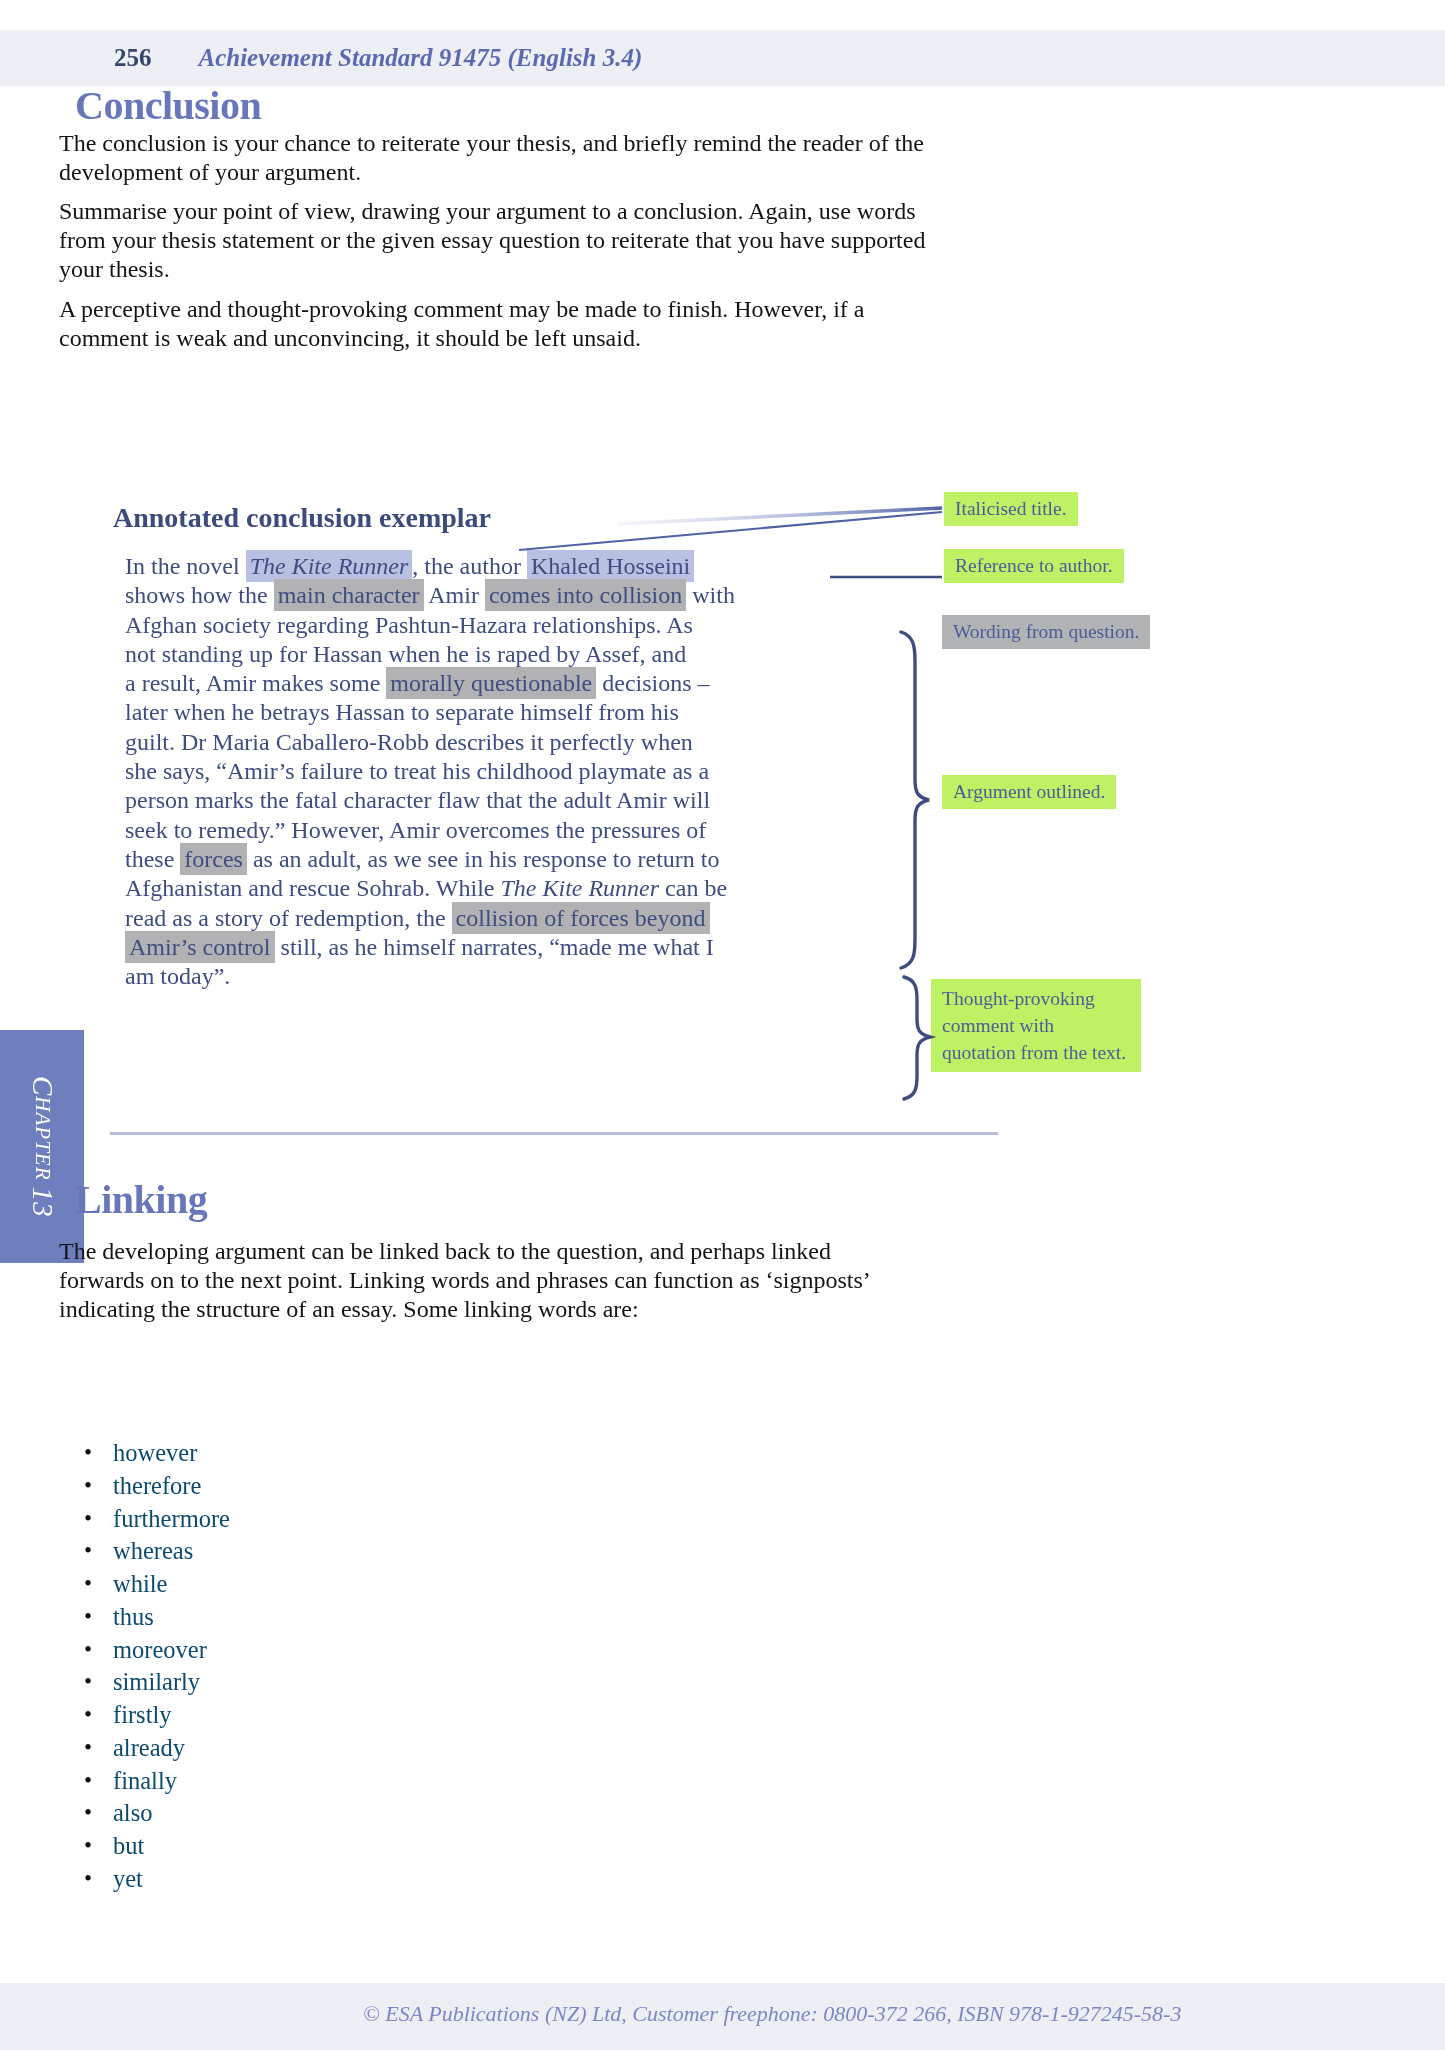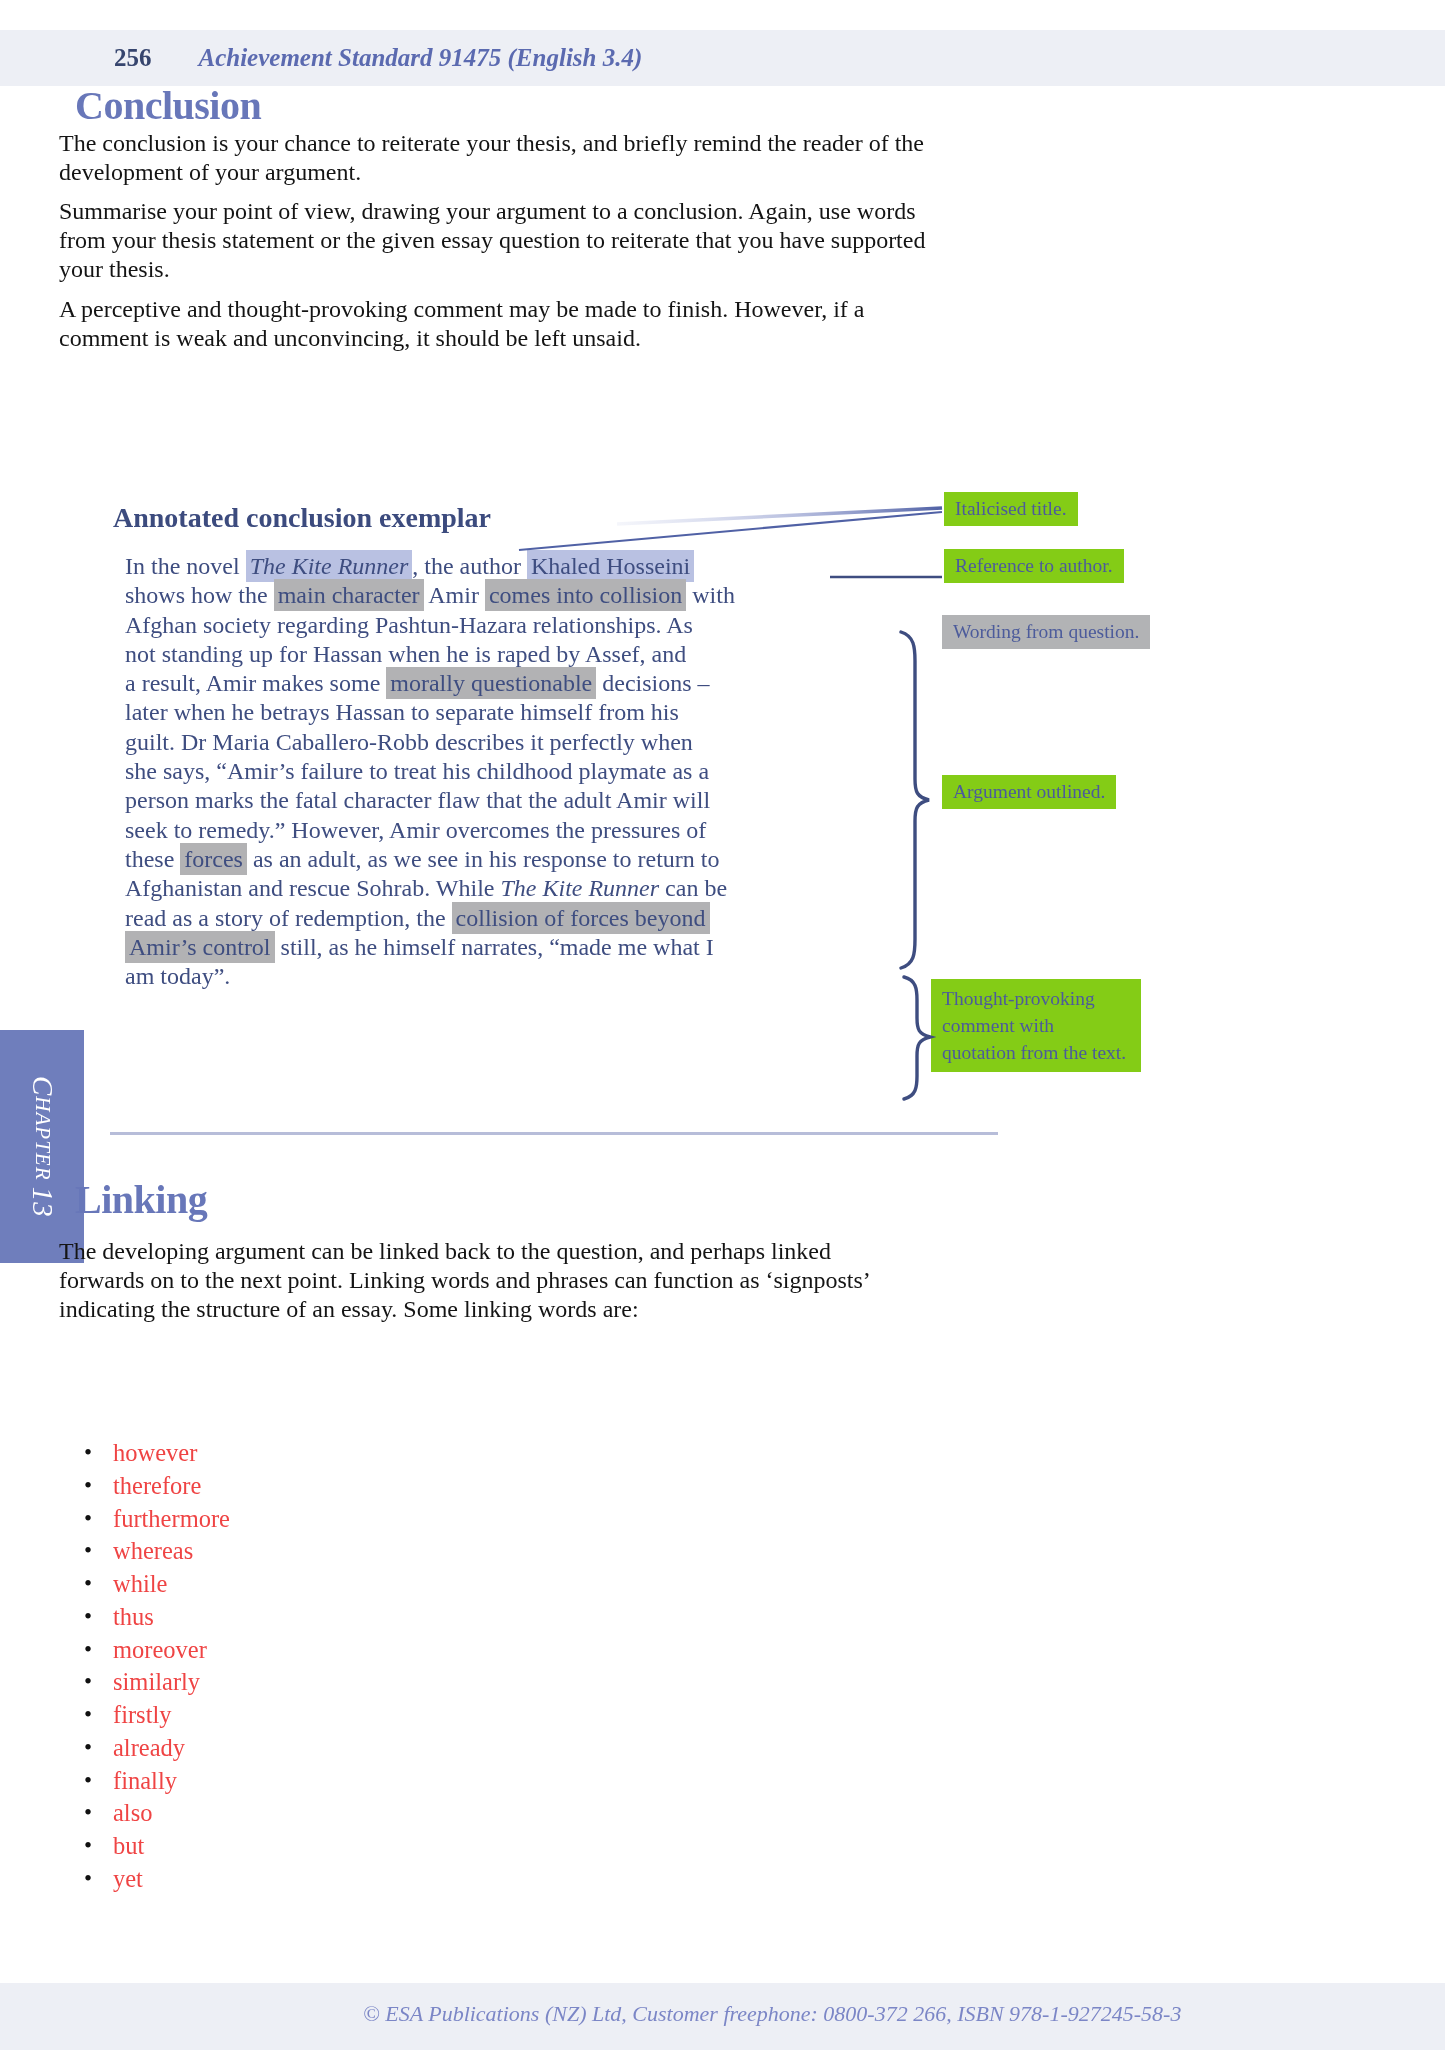--- a/index.html
+++ b/index.html
@@ -23,40 +23,40 @@
   .para.p3{top:295px;}
   .para.linkp{top:1237px;}
   
   .ex-heading{position:absolute;left:113px;top:502px;font-size:28px;font-weight:bold;color:#3c4b7e;}
   .ex-text{position:absolute;left:125px;top:552px;font-size:24px;line-height:29.3px;color:#3e4d80;white-space:nowrap;}
   .sg-i,.sg-ihl{font-style:italic;}
   .sg-hl,.sg-ihl{background:#b9c1e2;padding:3px 4px;}
   .sg-hg{background:#b2b2b4;padding:3px 4px;}
   
   .ann{position:absolute;font-size:19.5px;color:#4c5b9b;padding:6px 11px;white-space:nowrap;}
-  .ann.lav{background:#84cc16;}
+  .ann.lav{background:#bef264;}
   .ann.gry{background:#b2b3b5;}
   .ann.a1{left:944px;top:492px;}
   .ann.a2{left:944px;top:549px;}
   .ann.a3{left:942px;top:615px;}
   .ann.a4{left:942px;top:775px;}
   .ann.a5{left:931px;top:979px;width:188px;white-space:normal;line-height:27px;}
   
   .divider{position:absolute;left:110px;top:1132px;width:888px;height:3px;background:#b7bdd9;}
   
   .overlay{position:absolute;left:0;top:0;width:1445px;height:2050px;pointer-events:none;}
   
   .chapter-tab{position:absolute;left:0;top:1030px;width:84px;height:233px;background:#6f7ebc;
     display:flex;align-items:center;justify-content:center;}
   .chapter-tab .vtext{writing-mode:vertical-rl;color:#ffffff;font-style:italic;
     font-size:21px;letter-spacing:1px;white-space:nowrap;}
   .chapter-tab .big{font-size:29px;}
   
   .bullets{position:absolute;left:84px;top:1437px;margin:0;padding:0;list-style:none;}
-  .bullets li{font-size:24.5px;line-height:32.75px;color:#ef4444;display:flex;}
+  .bullets li{font-size:24.5px;line-height:32.75px;color:#0c4a6e;display:flex;}
   .bullets li::before{content:"•";width:29px;flex:0 0 29px;font-size:23px;color:#111;}
   
   .footer-bar{position:absolute;left:0;top:1983px;width:1445px;height:67px;background:#edeff5;}
   .footer-text{position:absolute;left:363px;top:2001px;font-size:22px;font-style:italic;color:#7b86c6;white-space:nowrap;}
 </style>
 </head>
 <body>
 
 <div class="page">
 

